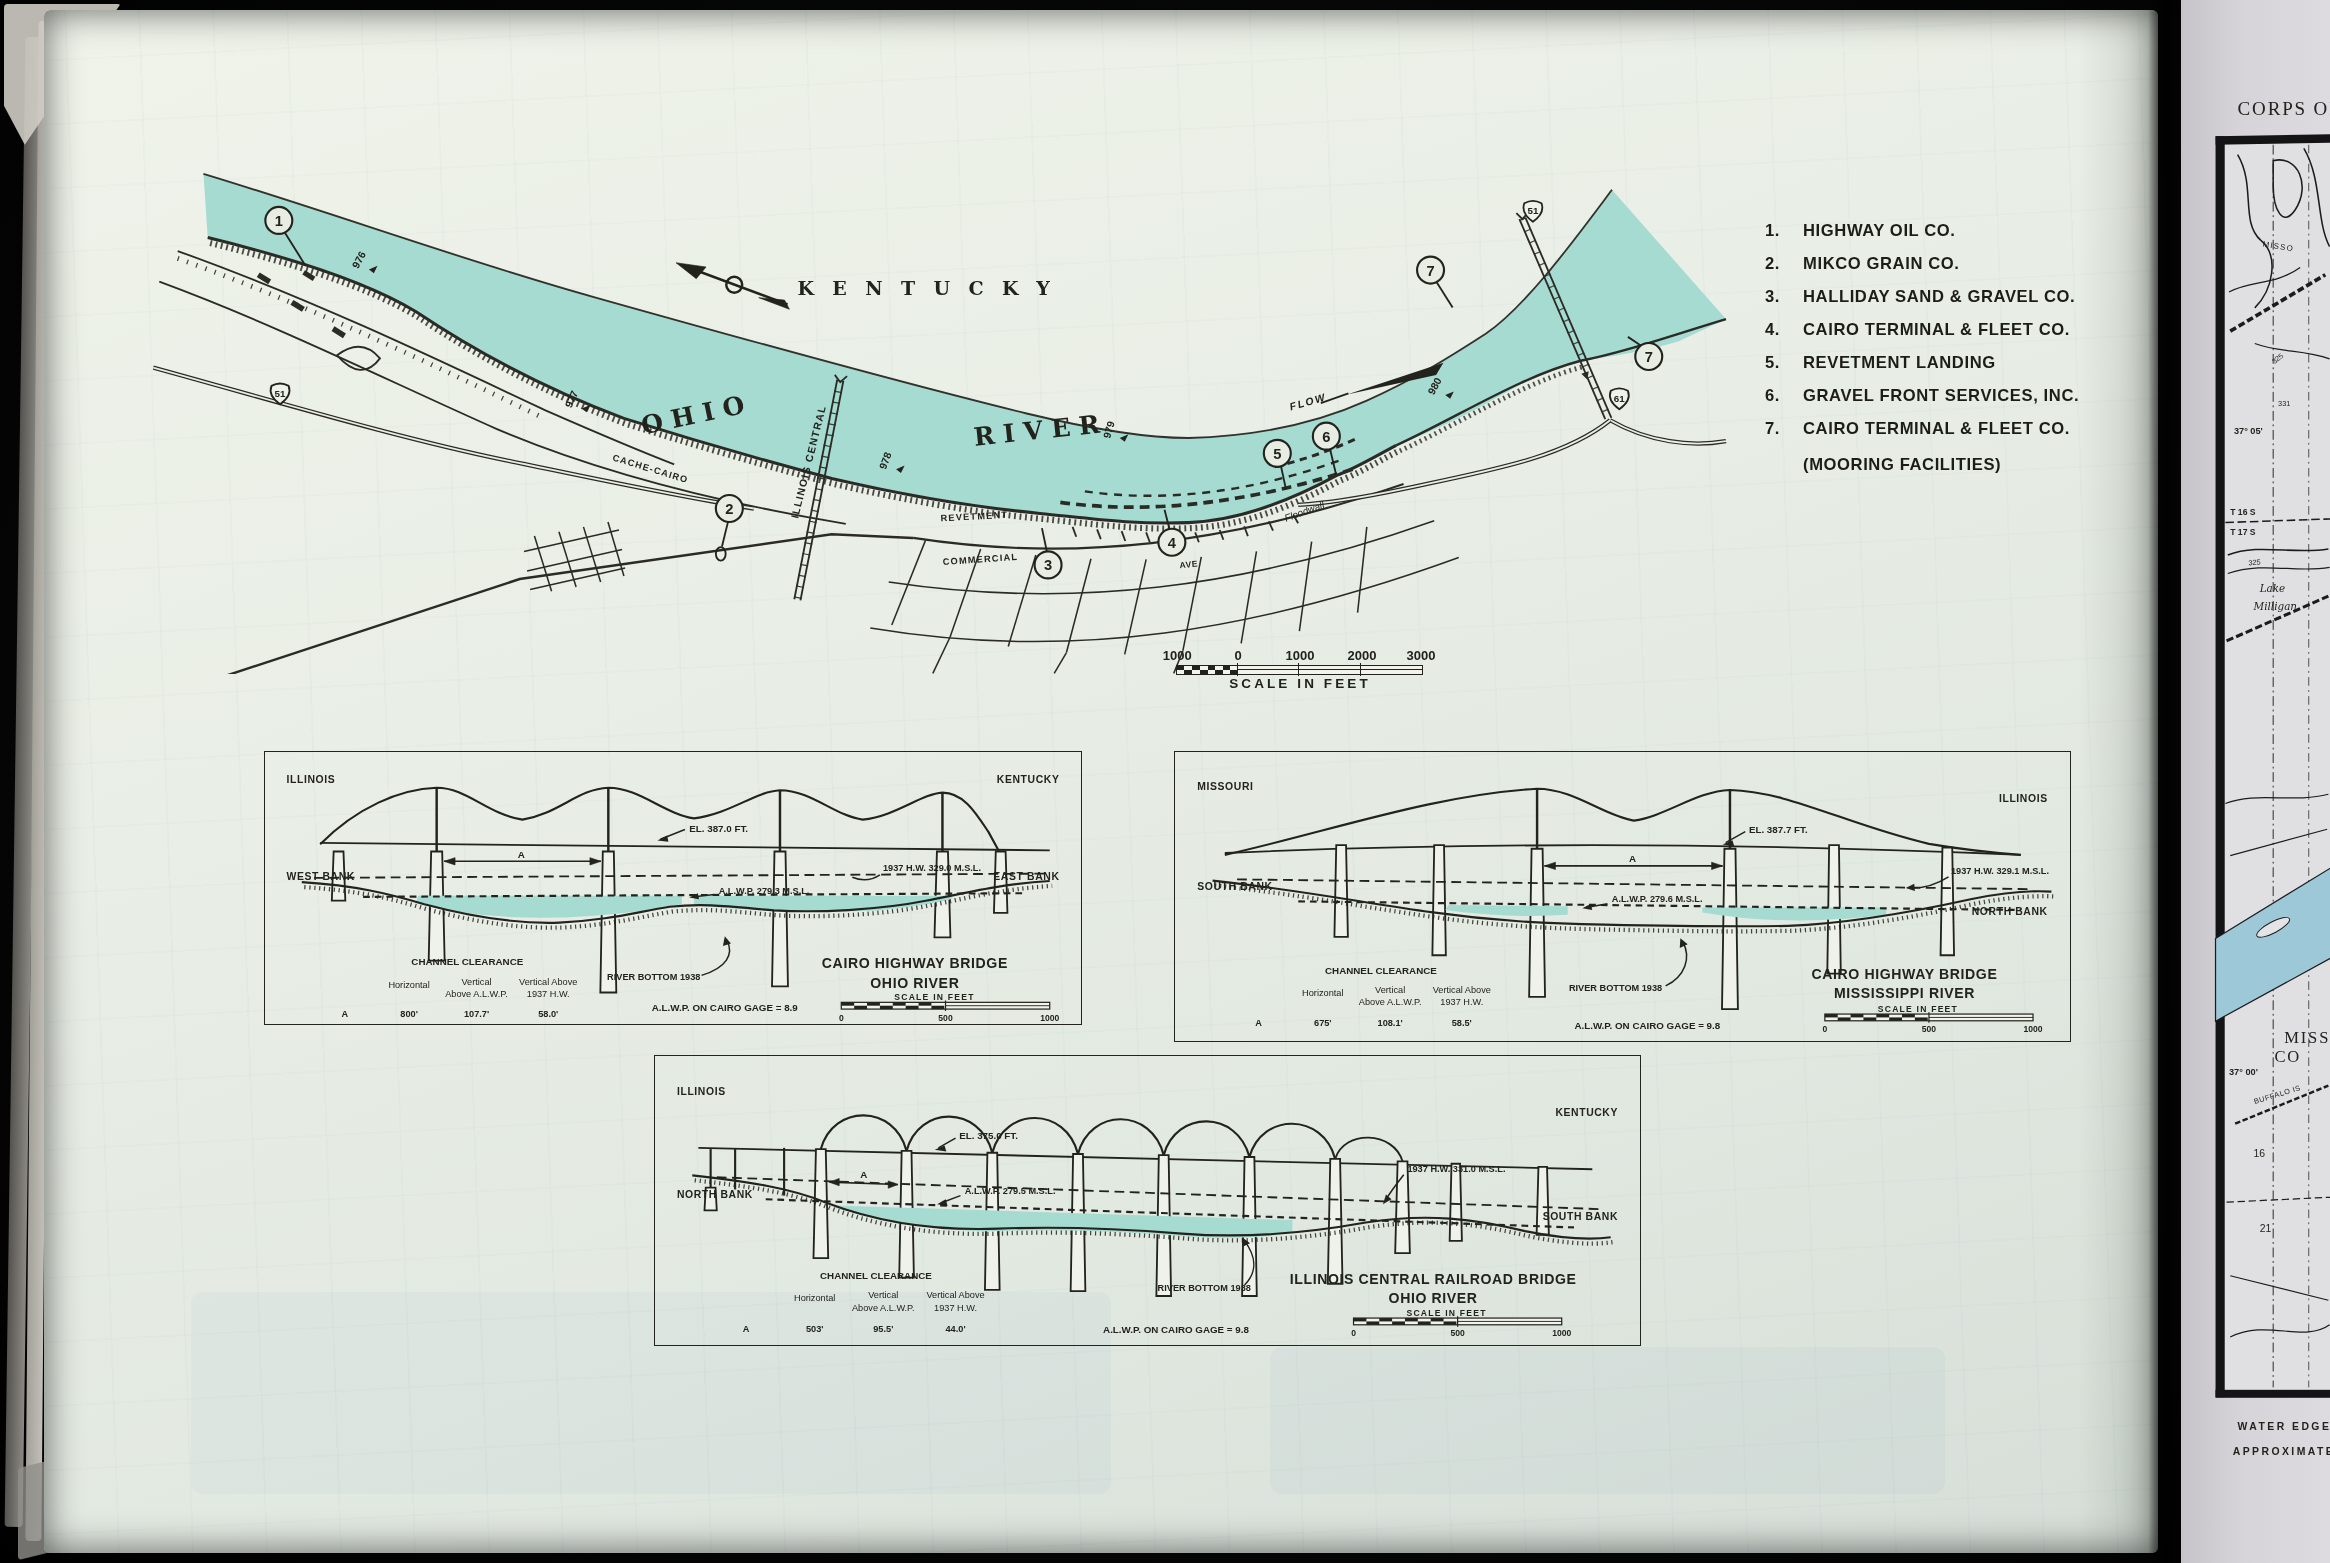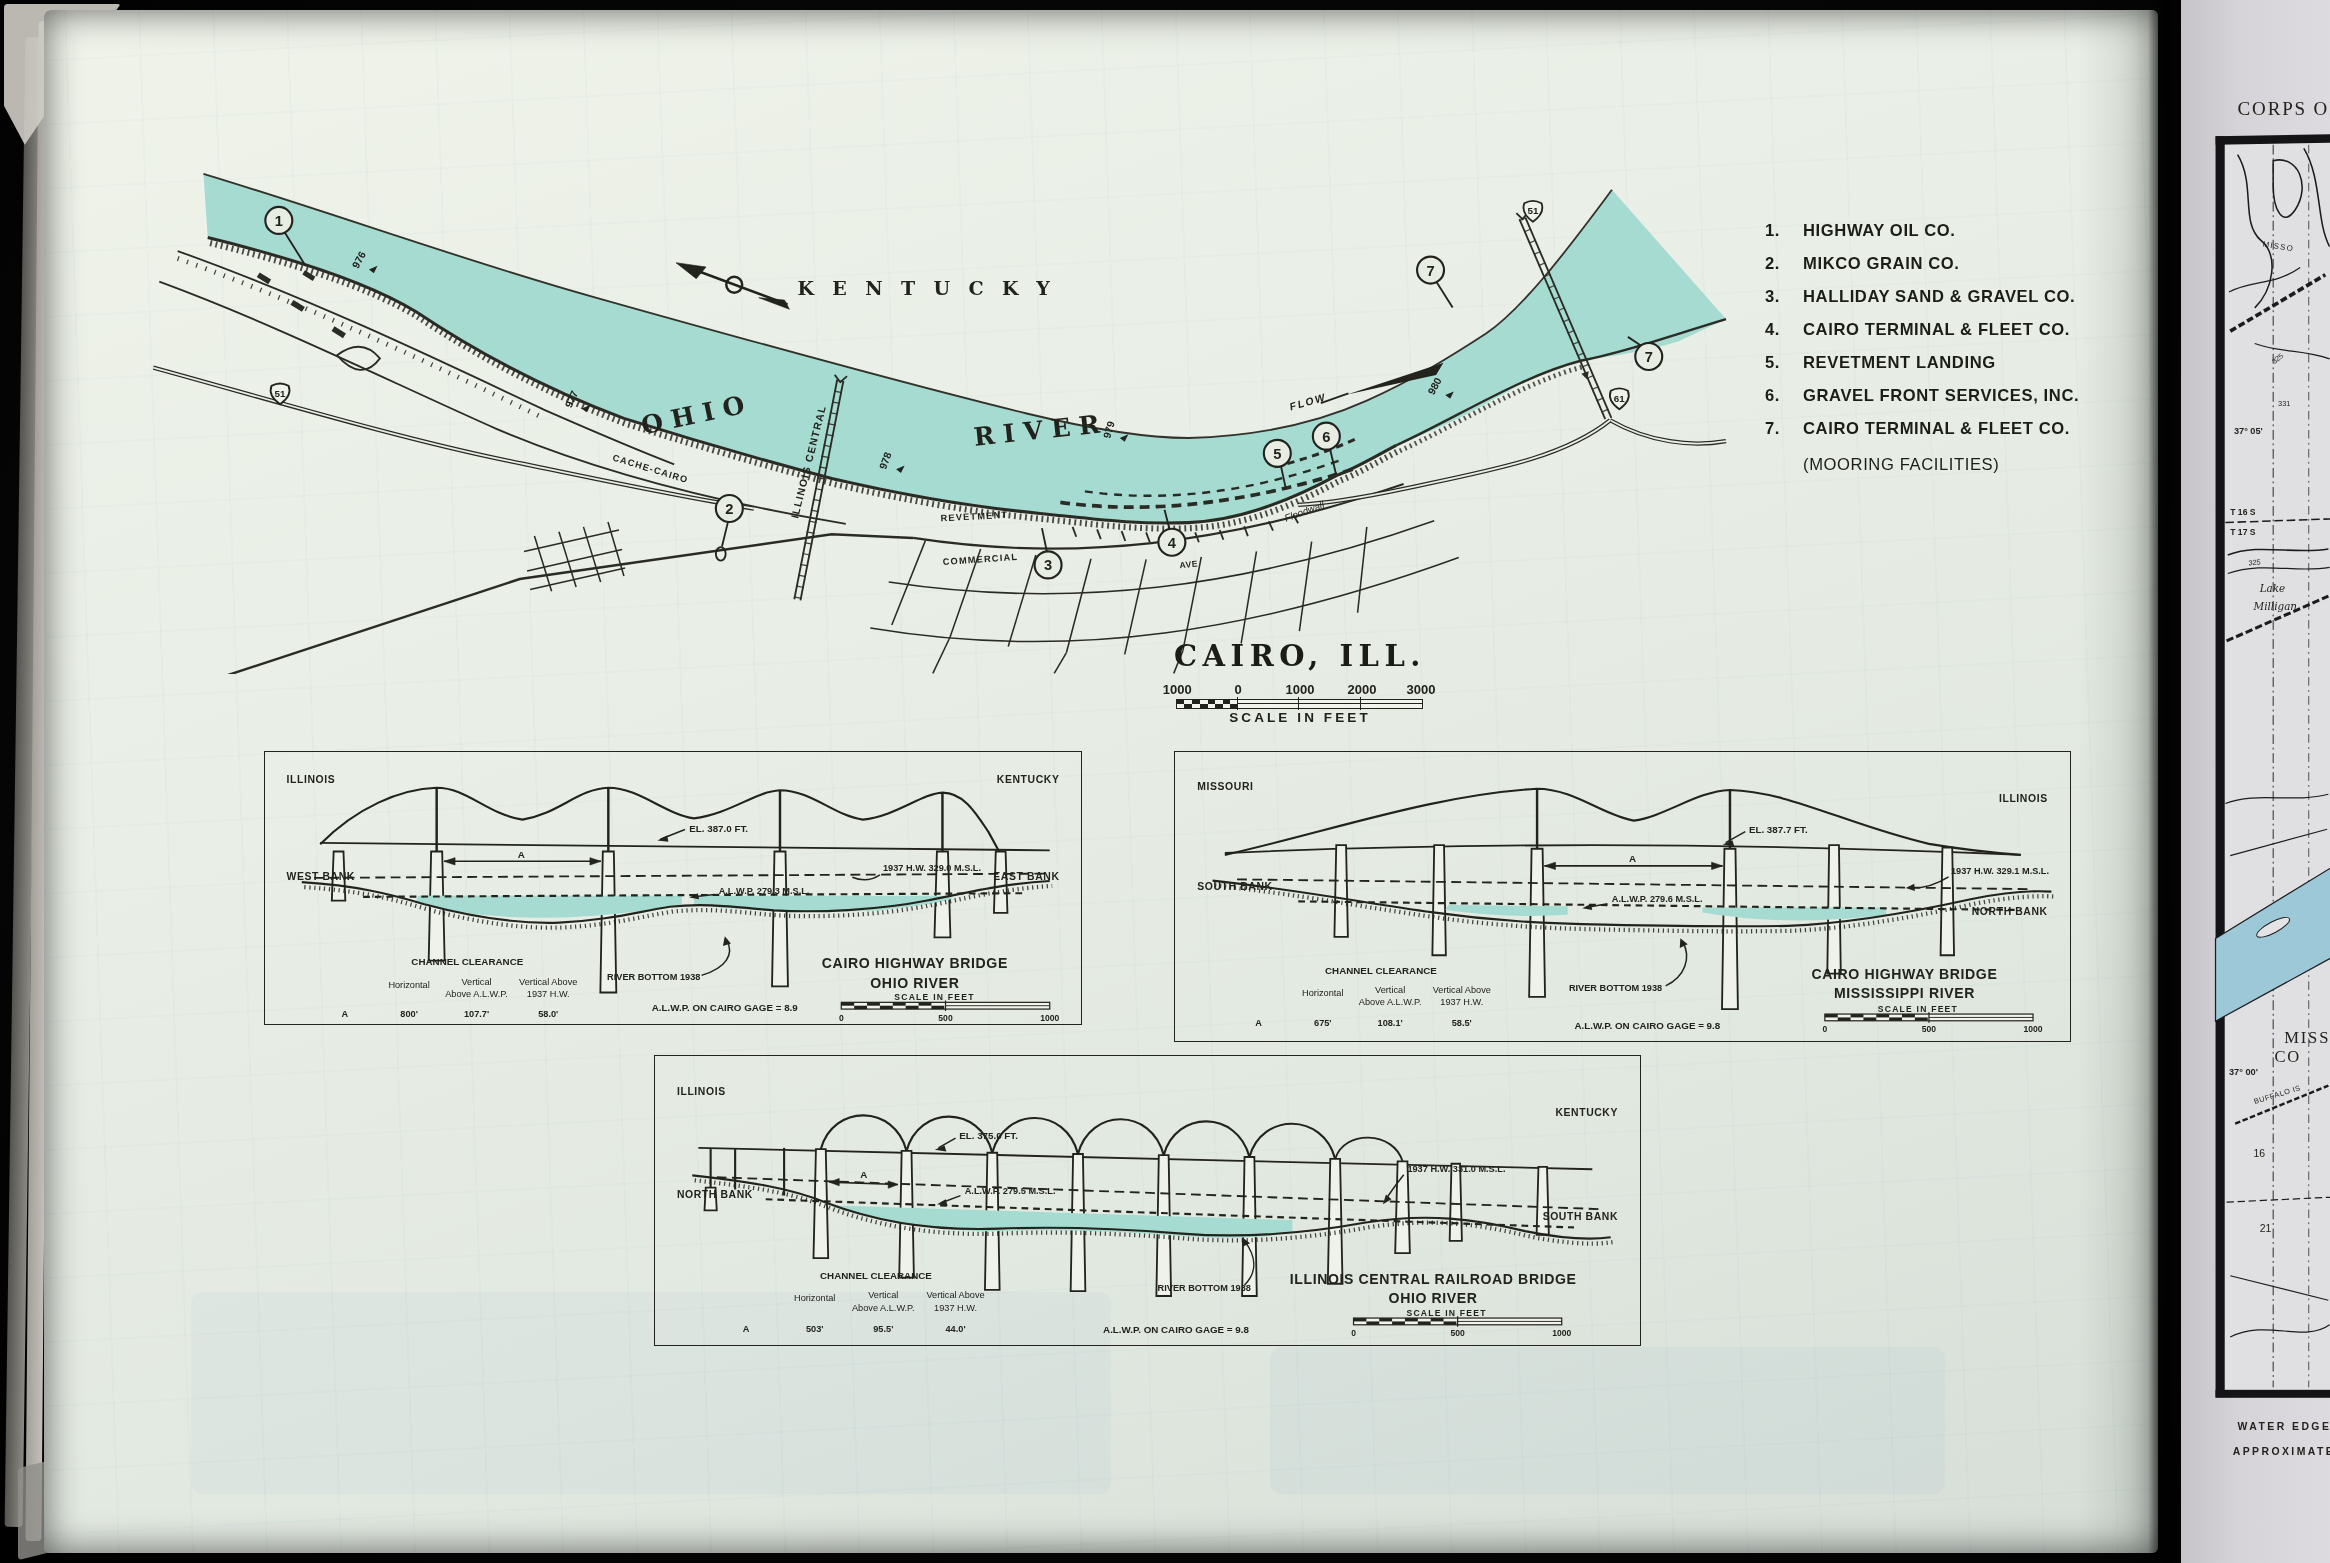--- a/index.html
+++ b/index.html
@@ -24,21 +24,21 @@
   .page-curve{position:absolute;right:0;top:0;width:80px;height:100%;border-radius:0 6.1px 6.1px 0;
     background:linear-gradient(90deg,transparent,rgba(60,70,60,.18));}
 
   
   .ghost{position:absolute;background:rgba(100,140,190,.05);border-radius:12.3px;}
 
   
   .legend{position:absolute;left:1765px;top:221px;font-weight:bold;font-size:16.6px;letter-spacing:0.6px;color:#1d1d18;}
   .legend-row{display:flex;height:33px;align-items:baseline;}
   .legend-num{width:38px;}
-  .legend-note{margin-left:38px;margin-top:2.5px;font-weight:normal;}
+  .legend-note{margin-left:38px;margin-top:2.5px;font-weight:bold;}
 
   
   .title-block{position:absolute;left:1067px;top:639px;width:466px;text-align:center;}
   .big-title{font-family:"DejaVu Serif",serif;font-weight:bold;font-size:29px;letter-spacing:5.5px;color:#1c1c16;}
   .scalebar-wrap{position:relative;margin:8.6px auto 0;width:248px;height:37px;}
   .sb-label{position:absolute;top:0;transform:translateX(-50%);font-size:13px;font-weight:bold;color:#22221c;}
   .sb-bar{position:absolute;top:17px;left:0;width:245px;height:8px;border:1.2px solid #22221c;background:#f2f4ec;}
   .sb-check{position:absolute;left:0;top:0;width:61px;height:100%;
     background-image:
       repeating-linear-gradient(90deg,#22221c 0 7.4px,#f2f4ec 7.4px 15.3px),
@@ -296,21 +296,20 @@
         <span>GRAVEL FRONT SERVICES, INC.</span>
       </div>
     <div class="legend-row">
         <span class="legend-num">7.</span>
         <span>CAIRO TERMINAL &amp; FLEET CO.</span>
       </div>
     <div class="legend-note">(MOORING FACILITIES)</div>
   </div>
 
   <div class="title-block">
-    <div class="big-title">CAIRO, ILL.</div>
     <div class="scalebar-wrap">
       <span class="sb-label" style="left:1.2px;">1000</span>
       <span class="sb-label" style="left:62px;">0</span>
       <span class="sb-label" style="left:124px;">1000</span>
       <span class="sb-label" style="left:186px;">2000</span>
       <span class="sb-label" style="left:245px;">3000</span>
       <div class="sb-bar">
         <div class="sb-check"></div>
         <div class="sb-mid"></div>
         <div class="sb-tick" style="left:60px;"></div>

